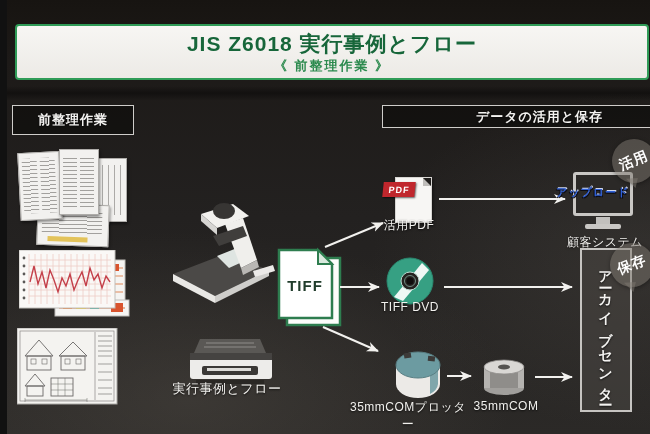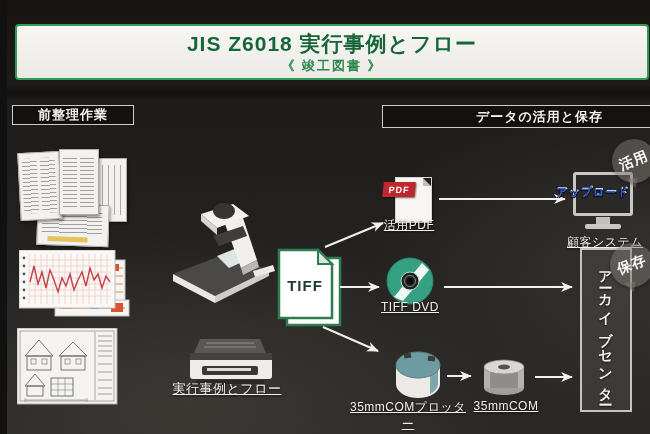--- a/index.html
+++ b/index.html
@@ -20,25 +20,25 @@
   }
   .banner .main{font-size:21px;font-weight:bold;color:#17663a;letter-spacing:1px;line-height:26px;}
   .banner .sub{font-size:13px;font-weight:bold;color:#2c8a4e;letter-spacing:2px;line-height:17px;}
   .shade{left:0;top:86px;width:650px;height:14px;background:linear-gradient(180deg,rgba(0,0,0,0.0),rgba(0,0,0,0.4),rgba(0,0,0,0.05));}
   
   .hdr{
     border:1px solid #cfcdca;background:rgba(10,9,8,0.55);color:#f3f2f0;font-weight:bold;
     font-size:13px;display:flex;align-items:center;justify-content:center;letter-spacing:1px;
     text-shadow:0 1px 2px rgba(0,0,0,0.7);
   }
-  .hdr1{left:5px;top:105px;width:122px;height:20px;}
+  .hdr1{left:5px;top:105px;width:122px;height:30px;}
   .hdr2{left:148px;top:105px;width:193px;height:23px;}
   .hdr3{left:375px;top:105px;width:315px;height:23px;}
   
-  .lbl{color:#f2f1ee;font-size:12px;text-align:center;letter-spacing:0.5px;text-shadow:0 1px 2px rgba(0,0,0,0.7);text-decoration:underline;}
+  .lbl{color:#f2f1ee;font-size:12px;text-align:center;letter-spacing:0.5px;text-shadow:0 1px 2px rgba(0,0,0,0.7);}
   
   .page{position:absolute;background:#f2f1ef;border:1px solid #aeaca9;box-shadow:1px 2px 3px rgba(0,0,0,0.45);}
   .lines{position:absolute;background:repeating-linear-gradient(to bottom,transparent 0 3px,#8e8c89 3px 4px);opacity:.8;}
   .vlines{position:absolute;background:repeating-linear-gradient(to right,transparent 0 5px,#9a9895 5px 6px);opacity:.8;}
   
   .pdfpage{left:388px;top:177px;width:37px;height:46px;background:#f7f6f4;border:1px solid #d8d6d3;box-shadow:1px 2px 3px rgba(0,0,0,.5);}
   .pdffold{position:absolute;right:0;top:0;width:0;height:0;border-left:8px solid #bfbdba;border-top:8px solid #201e1c;}
   .pdfbadge{left:376px;top:182px;width:32px;height:15px;background:#c0272d;color:#fff;font-size:9px;font-weight:bold;
     display:flex;align-items:center;justify-content:center;transform:skewX(-6deg);box-shadow:1px 1px 2px rgba(0,0,0,.6);letter-spacing:1px;}
   
@@ -62,21 +62,21 @@
   .arrows{left:0;top:0;z-index:3;}
   svg{display:block;}
 </style>
 </head>
 <body>
 
 <div class="stage">
 
   <div class="abs banner">
     <div class="main">JIS Z6018 実行事例とフロー</div>
-    <div class="sub">《 竣工図書 》</div>
+    <div class="sub">《 前整理作業 》</div>
   </div>
   <div class="abs shade"></div>
 
   <div class="abs hdr hdr1">前整理作業</div>
   <div class="abs hdr hdr3">データの活用と保存</div>
 
   <div class="abs" style="left:10px;top:146px;width:114px;height:96px;">
     <div class="page" style="left:76px;top:12px;width:32px;height:62px;">
       <div class="vlines" style="left:3px;top:6px;width:25px;height:50px;"></div>
     </div>

